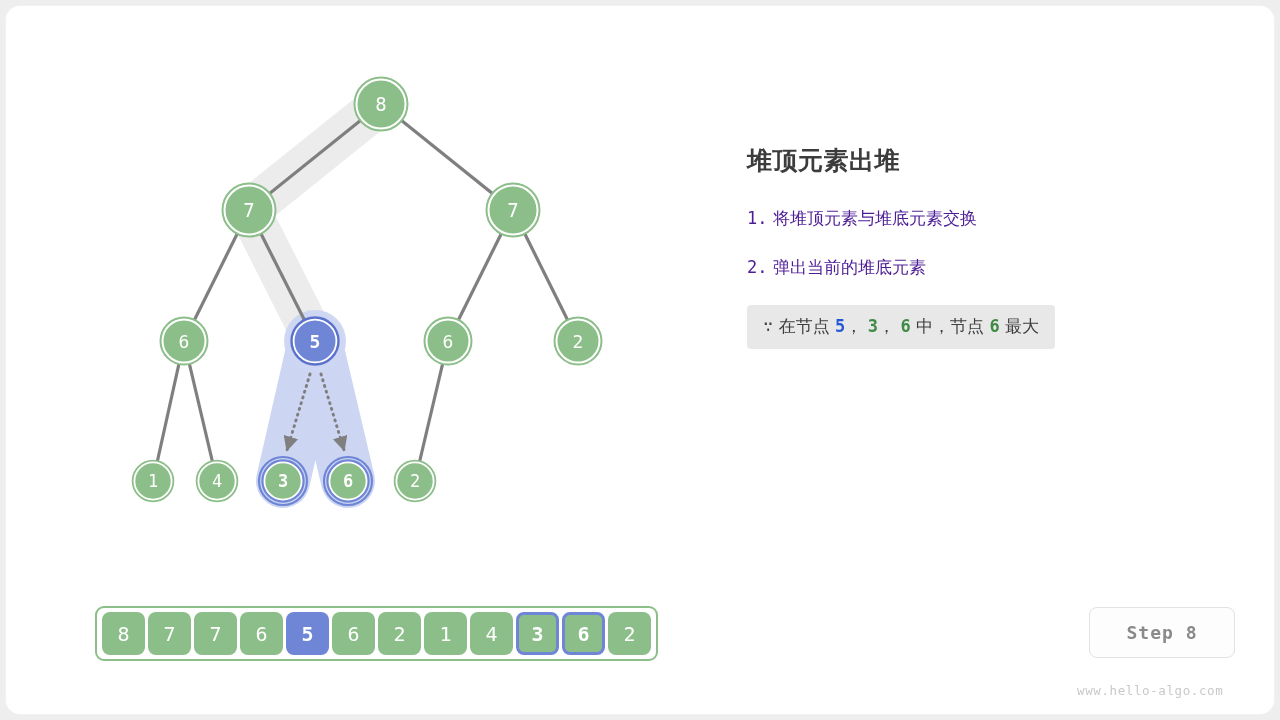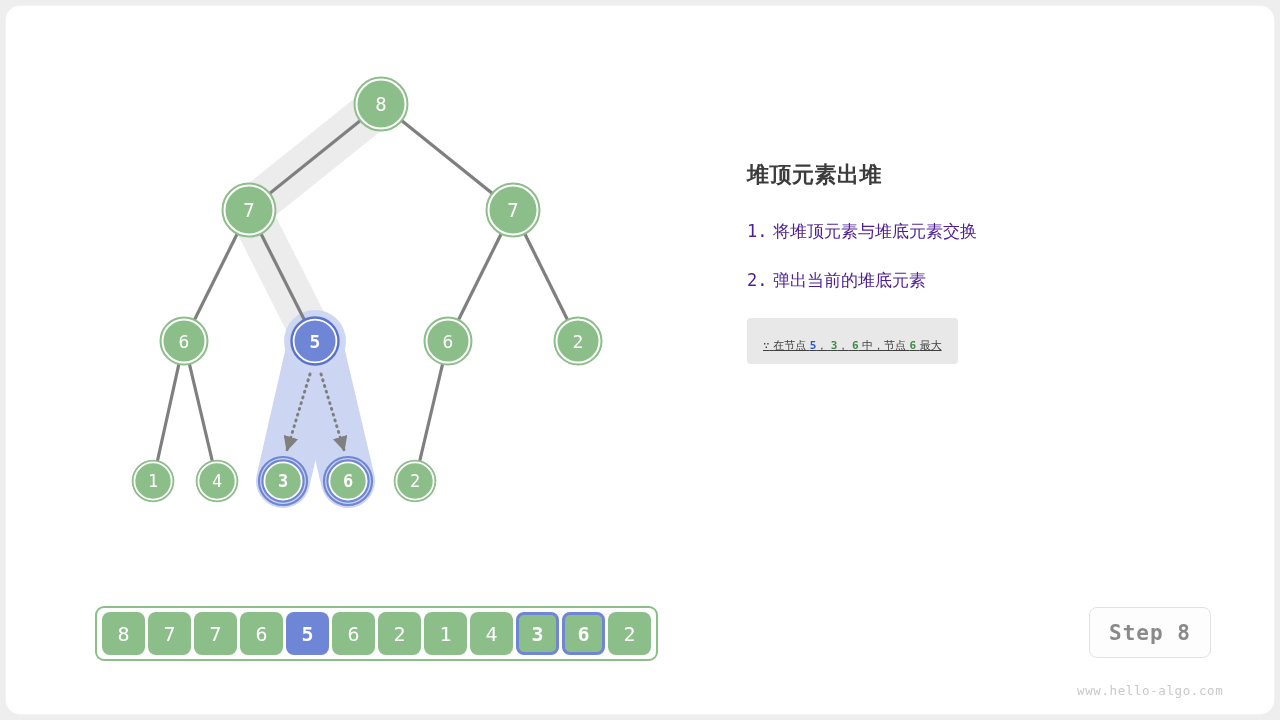--- a/index.html
+++ b/index.html
@@ -20,46 +20,45 @@
   }
   #tree-svg { position: absolute; left: 0; top: 0; }
 
   
   #panel {
     position: absolute;
     left: 741px; top: 138px;
     width: 470px;
   }
   #panel-title {
-    font-size: 22px;
+    font-size: 25px;
     font-weight: bold;
     color: #3c3c3c;
     letter-spacing: 0.5px;
-    margin: 16px 0 30px 0;
+    margin: 0 0 30px 0;
   }
   .step-line {
     font-size: 17px;
     color: #4c1d95;
     margin-bottom: 26px;
     white-space: nowrap;
     font-family: "DejaVu Sans", sans-serif;
   }
   .step-line .num { font-family: "DejaVu Sans Mono", monospace; }
   .mono { font-family: "DejaVu Sans Mono", monospace; }
 
   #note-box {
     background: #e8e8e8;
     border-radius: 4px;
-    padding: 20px 16px 11px 16px;
-    font-size: 11px;
+    padding: 10px 16px 11px 16px;
+    font-size: 17px;
     color: #3f3f3f;
     display: inline-block;
     white-space: nowrap;
     font-family: "DejaVu Sans", sans-serif;
-    text-decoration: underline;
   }
   #note-box .bnum { color: #2457d6; font-weight: bold; font-family: "DejaVu Sans Mono", monospace; }
   #note-box .gnum { color: #3f8a44; font-weight: bold; font-family: "DejaVu Sans Mono", monospace; }
 
   
   #array-wrap {
     position: absolute;
     left: 89px; top: 600px;
     border: 2px solid #8cbe89;
     border-radius: 9px;
@@ -78,27 +77,27 @@
     font-family: "DejaVu Sans Mono", monospace;
     box-sizing: border-box;
   }
   .cell.blue-fill { background: #6f86d6; font-weight: bold; }
   .cell.blue-ring { border: 3px solid #6f86d6; font-weight: bold; }
 
   
   #step-badge {
     position: absolute;
     left: 1083px; top: 601px;
-    width: 122px; height: 51px;
+    width: 146px; height: 51px;
     border: 1px solid #e2e2e2;
     border-radius: 8px;
     background: #fdfdfd;
     display: flex; align-items: center; justify-content: center;
     font-family: "DejaVu Sans Mono", monospace;
-    font-size: 21px;
+    font-size: 18px;
     font-weight: bold;
     color: #8a8a8a;
     letter-spacing: 1px;
     box-sizing: border-box;
   }
   #watermark {
     position: absolute;
     left: 1071px; top: 677px;
     width: 160px;
     text-align: left;

